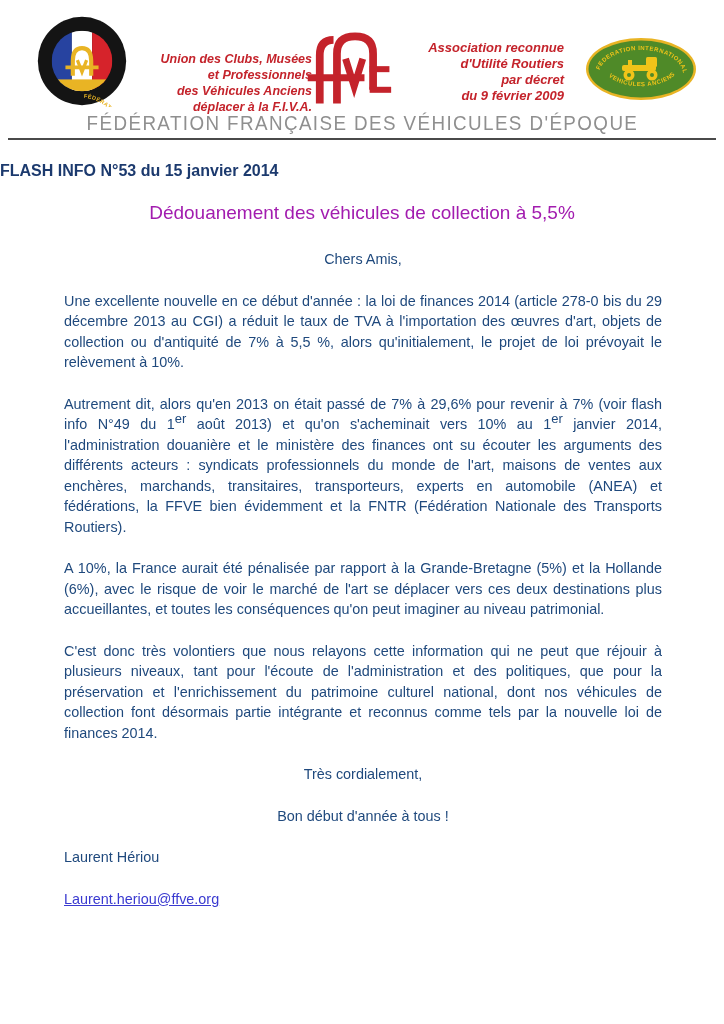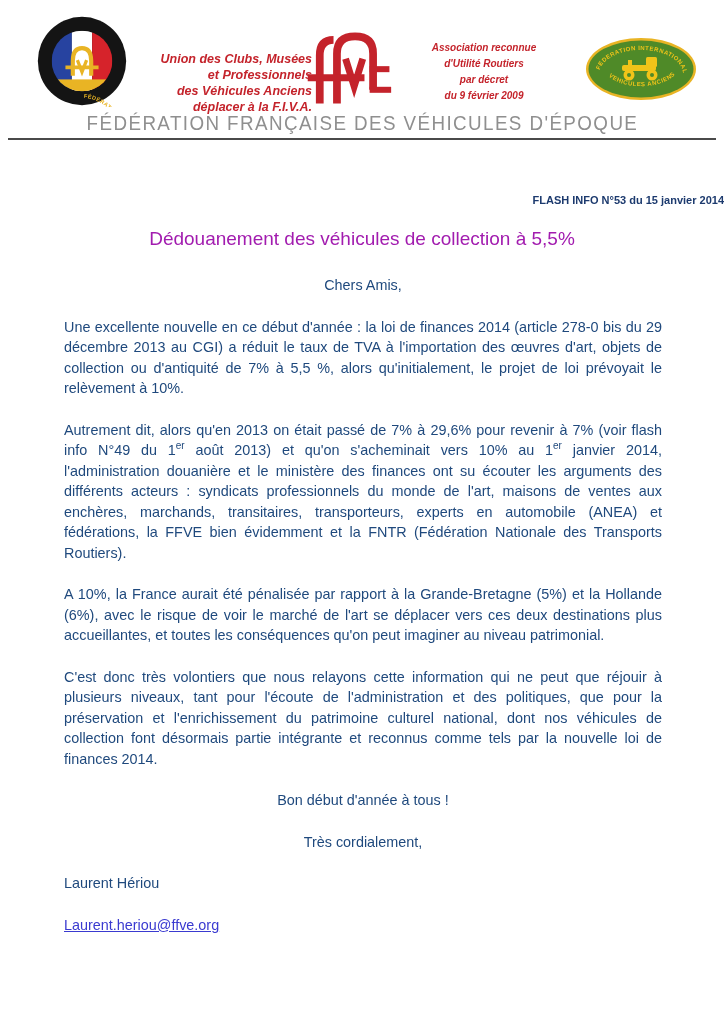--- a/index.html
+++ b/index.html
@@ -13,52 +13,52 @@
   .header { position:relative; height:142px; }
   .roundel { position:absolute; left:36px; top:15px; width:92px; height:92px; }
   .union-block {
     position:absolute; left:146px; top:51px; width:166px;
     text-align:right; color:#C4232B; font-weight:bold; font-style:italic;
     font-size:12.5px; line-height:16px;
   }
   .ffve-logo { position:absolute; left:306px; top:20px; width:86px; height:88px; }
   .assoc-block {
     position:absolute; left:404px; top:40px; width:160px;
-    text-align:center; color:#C4232B; font-weight:bold; font-style:italic;
-    font-size:10px; line-height:16px;
+    text-align:right; color:#C4232B; font-weight:bold; font-style:italic;
+    font-size:13px; line-height:16px;
   }
   .fiva-oval { position:absolute; left:584px; top:36px; width:114px; height:66px; }
   .banner-title {
     position:absolute; top:112px; left:0; width:100%;
     text-align:center; color:#8F8F8F; font-size:20px; letter-spacing:1.5px;
     font-weight:400;
   }
   .banner-title span { display:inline-block; transform:scaleX(0.94); }
   .header-rule {
     position:absolute; top:138px; left:8px; right:8px; height:2px;
     background:#4A4A4A; border:0;
   }
   
   .flash-title {
-    margin-top:52px; text-align:right; color:#1C3A6E;
-    font-size:11px; font-weight:bold;
+    margin-top:20px; text-align:left; color:#1C3A6E;
+    font-size:16px; font-weight:bold;
   }
   .subject-title {
     margin-top:22px; text-align:center; color:#a21caf;
     font-size:19px; font-weight:400;
   }
   
   .letter-body {
     margin:25px 62px 0 64px;
     color:#1F497D; font-size:14.4px; line-height:20.5px;
     text-align:justify;
   }
   .letter-body p { margin:0 0 21px 0; }
   .letter-body p.no-just { text-align:center; }
-  sup.ord { font-size:10px; vertical-align:super; line-height:0;margin-top:24px; }
+  sup.ord { font-size:13px; vertical-align:super; line-height:0;margin-top:24px; }
   .sig-line { text-align:left; margin:0; }
   a.doc-link { color:#3A3AD0; text-decoration:underline; }
 </style>
 </head>
 <body>
 
 <div class="page">
 
   <div class="header">
 
@@ -150,23 +150,23 @@
 
     <p>Une excellente nouvelle en ce début d'année : la loi de finances 2014  (article 278-0 bis du 29 décembre 2013 au CGI)  a réduit le taux de TVA à l'importation des œuvres d'art, objets de collection ou d'antiquité de 7% à 5,5 %, alors qu'initialement, le projet de loi prévoyait le relèvement à 10%.</p>
 
     <p><span>Autrement dit, alors qu'en 2013 on était passé de 7% à 29,6% pour revenir à 7% (voir flash info N°49 du 1</span><sup class="ord">er</sup><span> août 2013) et qu'on s'acheminait vers 10% au 1</span><sup class="ord">er</sup><span> janvier 2014, l'administration douanière et le ministère des finances ont su écouter les arguments des différents acteurs : syndicats professionnels du monde de l'art, maisons de ventes aux enchères, marchands, transitaires, transporteurs, experts en automobile (ANEA) et fédérations, la FFVE bien évidemment et la FNTR (Fédération Nationale des Transports Routiers).</span></p>
 
     <p>A 10%, la France aurait été pénalisée par rapport à la Grande-Bretagne (5%) et la Hollande (6%), avec le risque de voir le marché de l'art se déplacer vers ces deux destinations plus accueillantes, et toutes les conséquences qu'on peut imaginer au niveau patrimonial.</p>
 
 
     <p>C'est donc très volontiers que nous relayons cette information qui ne peut que réjouir à plusieurs niveaux, tant pour l'écoute de l'administration et des politiques, que pour la préservation et l'enrichissement du patrimoine culturel national, dont nos véhicules de collection font désormais partie intégrante et reconnus comme tels par la nouvelle loi de finances 2014.</p>
 
+    <p class="no-just">Très cordialement,</p>
+
     <p class="no-just">Bon début d'année à tous !</p>
-
-    <p class="no-just">Très cordialement,</p>
 
     <p class="sig-line">Laurent Hériou</p>
     <p class="sig-line">
       <a href="#" class="doc-link">Laurent.heriou@ffve.org</a>
     </p>
   </div>
 
 </div>
 
 </body></html>

